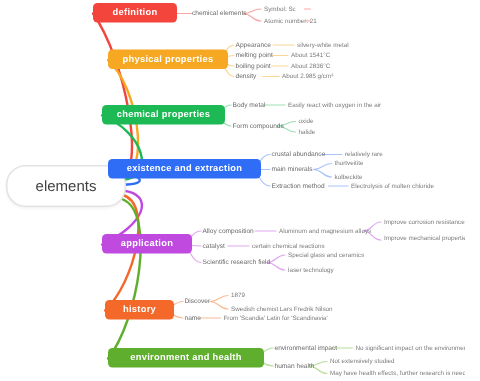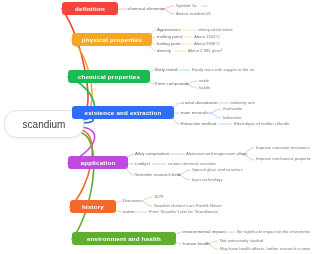--- a/index.html
+++ b/index.html
@@ -76,21 +76,21 @@
       <path d="M140,201 C146,201 146,197 152,197 M140,201 C146,201 146,206 152,206" stroke="#f9bb99"></path>
       <path d="M133,212 L147,212" stroke="#f9bb99"></path>
 
       <path d="M168,239 C175,239 175,232 182,232 M168,239 C175,239 175,244 182,244" stroke="#b6dd9b"></path>
       <path d="M221,232 L235,232" stroke="#b6dd9b"></path>
       <path d="M206,244 C212,244 212,241 218,241 M206,244 C212,244 212,249 218,249" stroke="#b6dd9b"></path>
     </g>
   </svg>
 
   <div class="root">
-    <span>scandium</span>
+    <span>elements</span>
   </div>
 
   <div class="branch b-def">
     <span>definition</span>
   </div>
   <div class="leaf l2" style="left:128px;top:7px;">chemical elements</div>
   <div class="leaf l3" style="left:176px;top:4px;">Symbol: Sc</div>
   <div class="leaf l3" style="left:176px;top:12px;">Atomic number: 21</div>
 
   <div class="branch b-phys">

